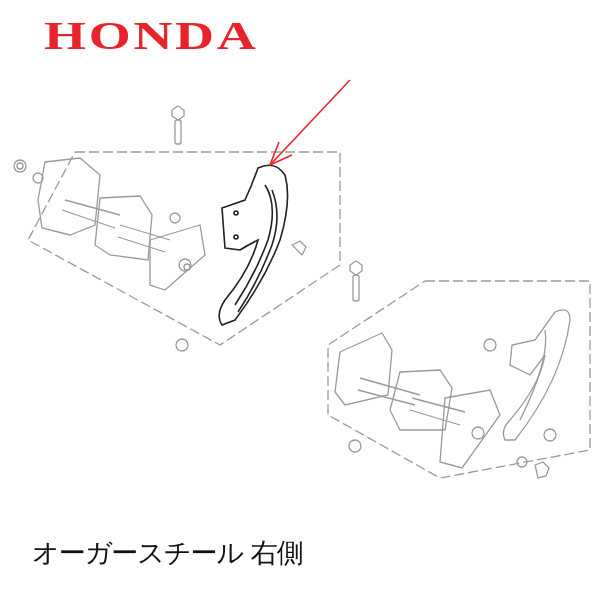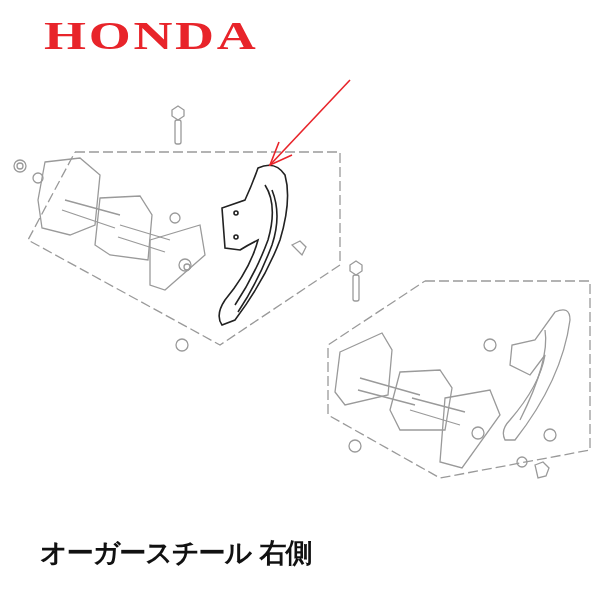--- a/index.html
+++ b/index.html
@@ -1,18 +1,18 @@
 <!DOCTYPE html>
 <html><head>
 <meta charset="utf-8">
 <style>
   html,body{margin:0;padding:0;background:#fff;}
   body{width:600px;height:600px;position:relative;overflow:hidden;font-family:"Liberation Sans",sans-serif;}
   .logo{position:absolute;left:44px;top:16px;font-family:"Liberation Serif",serif;font-weight:bold;font-size:40px;letter-spacing:2px;color:#e8242a;transform:scaleX(1.35);transform-origin:left top;line-height:40px;}
-  .caption{position:absolute;left:32px;top:535px;font-family:"DejaVu Sans",sans-serif;font-weight:bold;font-size:27px;color:#111;letter-spacing:-1px;white-space:nowrap;margin-left:8px;}
+  .caption{position:absolute;left:32px;top:535px;font-family:"DejaVu Sans",sans-serif;font-weight:normal;font-size:27px;color:#111;letter-spacing:-1px;white-space:nowrap;}
   svg.diagram{position:absolute;left:0;top:0;}
 </style>
 </head>
 <body>
 
 <div class="logo">HONDA</div>
 
 <svg class="diagram" width="600" height="600" viewBox="0 0 600 600">
 
   <g fill="none" stroke="#9a9a9a" stroke-width="1.3">

